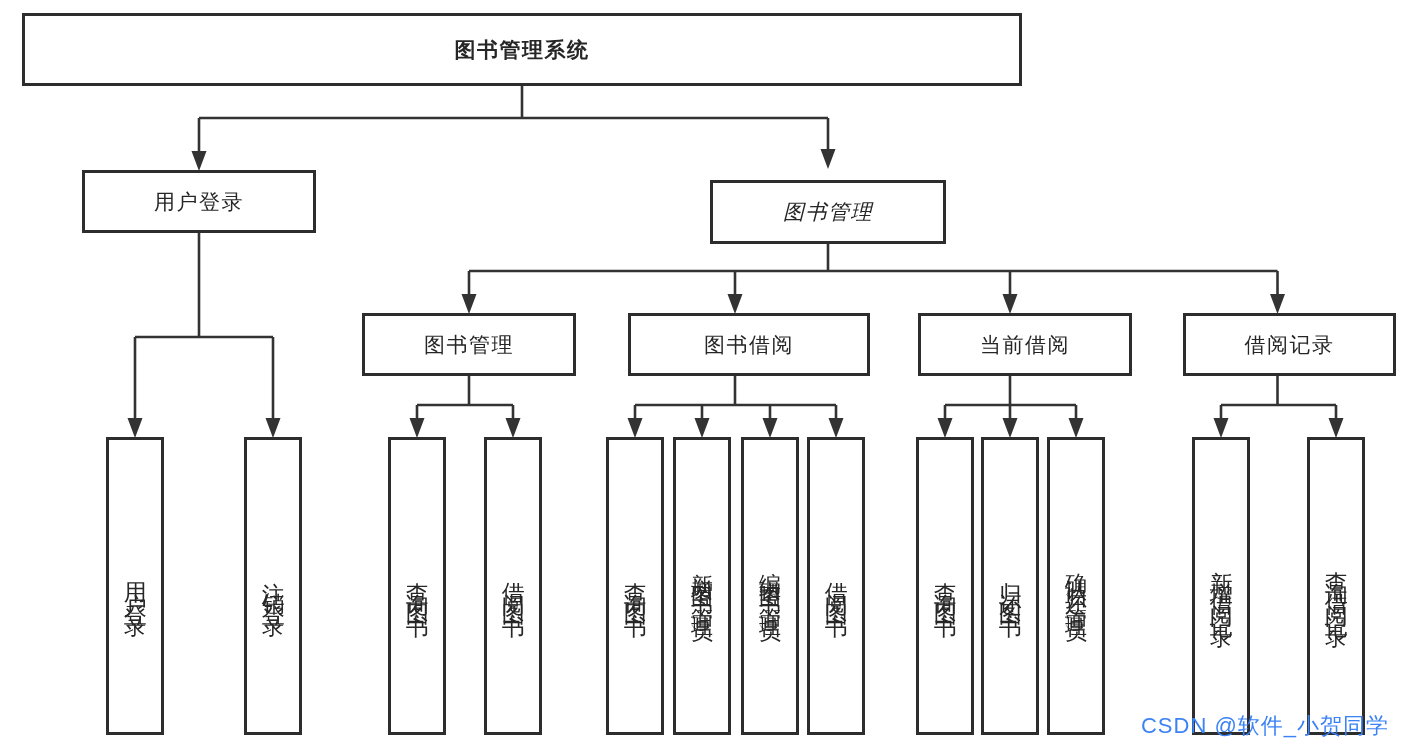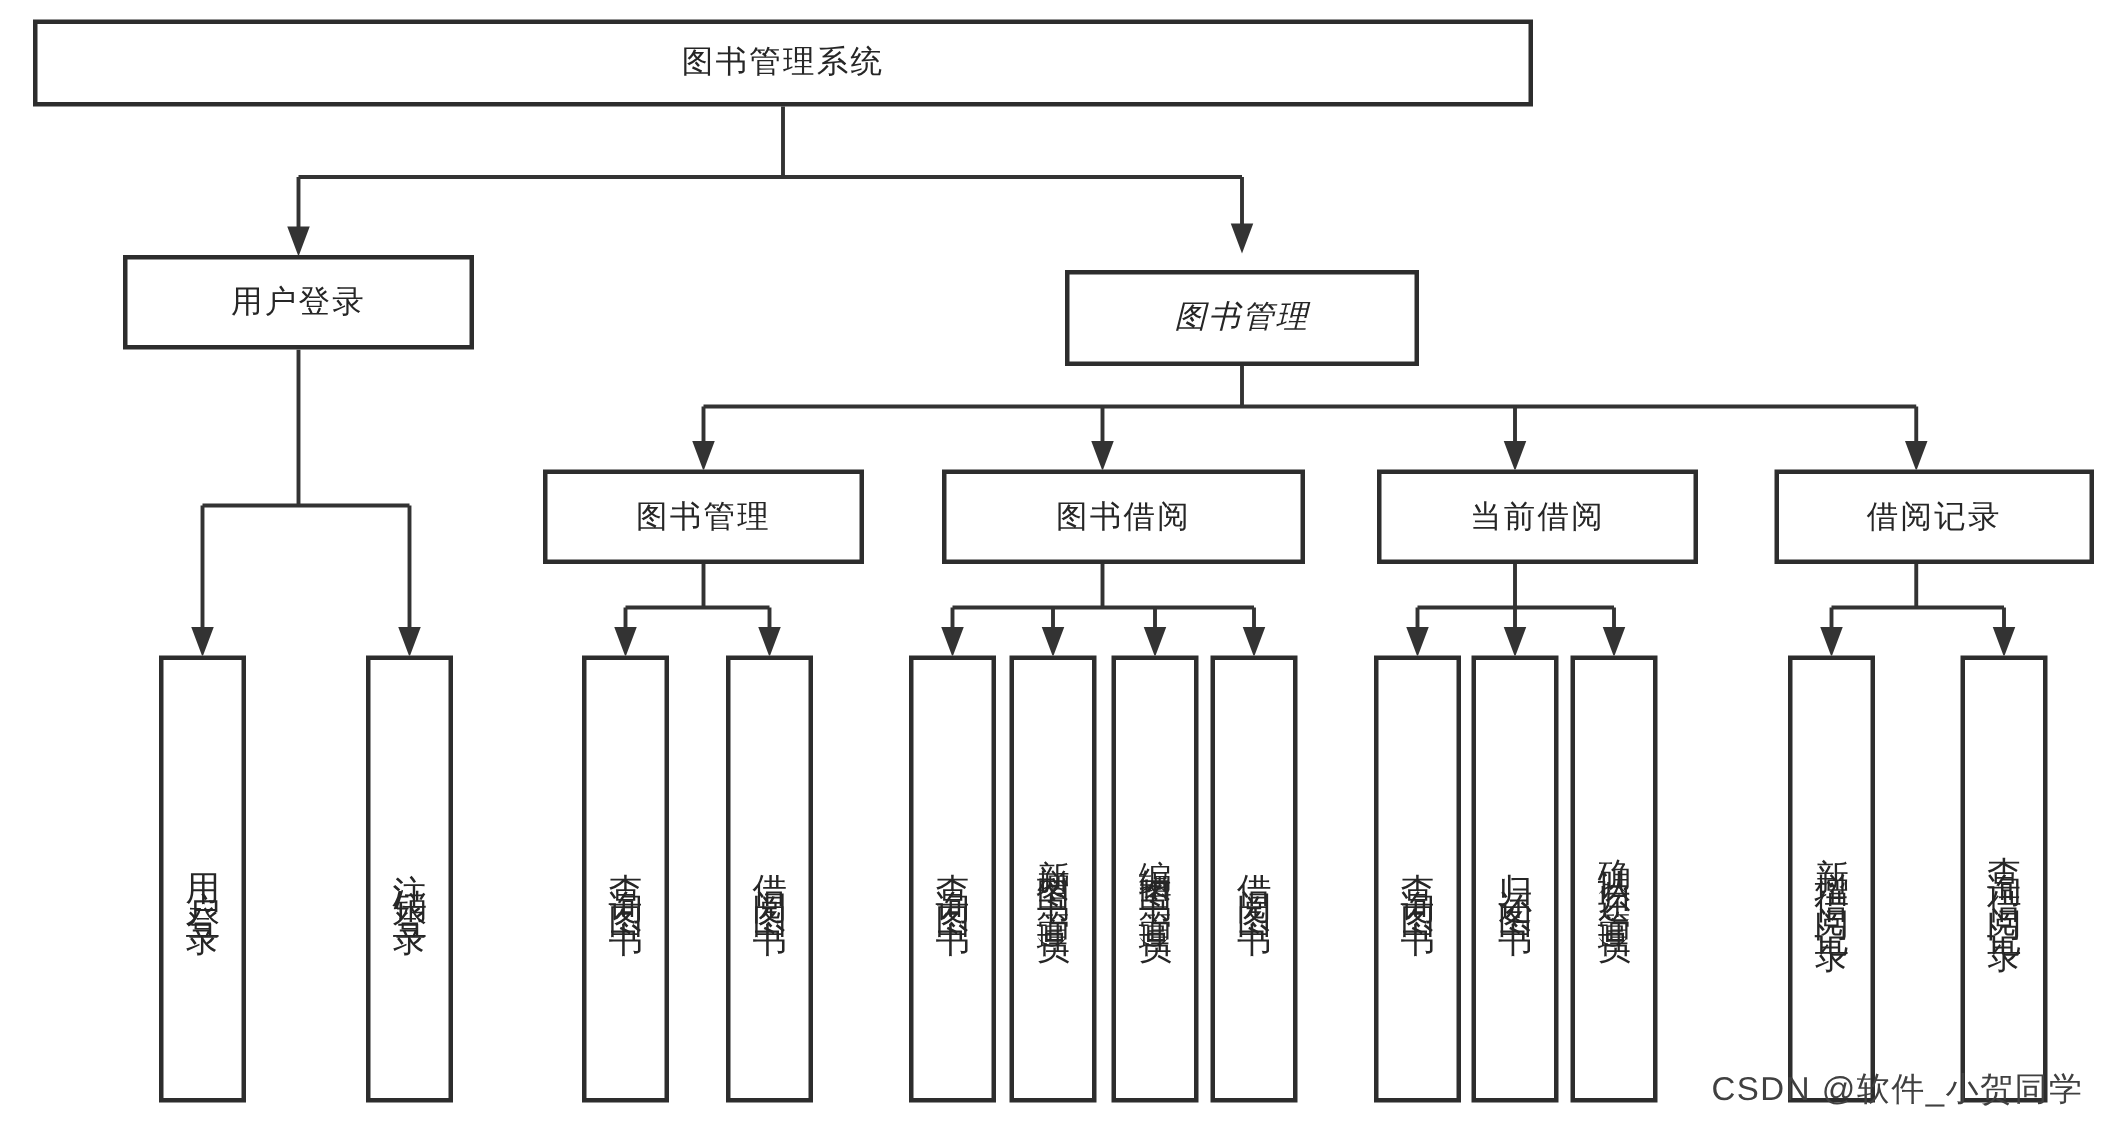--- a/index.html
+++ b/index.html
@@ -93,35 +93,35 @@
       <line x1="1076" y1="405" x2="1076" y2="421" stroke="#333333" stroke-width="2.6"></line>
       <polygon points="1068.5,418 1083.5,418 1076,438" fill="#333333"></polygon>
       <line x1="1277.5" y1="376" x2="1277.5" y2="405" stroke="#333333" stroke-width="2.6"></line>
       <line x1="1221" y1="405" x2="1336" y2="405" stroke="#333333" stroke-width="2.6"></line>
       <line x1="1221" y1="405" x2="1221" y2="421" stroke="#333333" stroke-width="2.6"></line>
       <polygon points="1213.5,418 1228.5,418 1221,438" fill="#333333"></polygon>
       <line x1="1336" y1="405" x2="1336" y2="421" stroke="#333333" stroke-width="2.6"></line>
       <polygon points="1328.5,418 1343.5,418 1336,438" fill="#333333"></polygon>
     </svg>
   <div id="nodes">
-      <div class="node h" style="left: 22px; top: 13px; width: 1000px; height: 58px;">图书管理系统</div>
+      <div class="node h" style="left: 22px; top: 13px; width: 1000px; height: 73px; font-weight: bold;">图书管理系统</div>
       <div class="node h" style="left: 82px; top: 170px; width: 234px; height: 63px;">用户登录</div>
       <div class="node h" style="left: 710px; top: 180px; width: 236px; height: 64px; font-style: italic;">图书管理</div>
       <div class="node h" style="left: 362px; top: 313px; width: 214px; height: 63px;">图书管理</div>
       <div class="node h" style="left: 628px; top: 313px; width: 242px; height: 63px;">图书借阅</div>
       <div class="node h" style="left: 918px; top: 313px; width: 214px; height: 63px;">当前借阅</div>
       <div class="node h" style="left: 1171px; top: 313px; width: 213px; height: 63px; margin-left: 12px;">借阅记录</div>
       <div class="node v" style="left: 106px; top: 437px; width: 58px; height: 298px;">用户登录</div>
       <div class="node v" style="left: 244px; top: 437px; width: 58px; height: 298px;">注销登录</div>
       <div class="node v" style="left: 388px; top: 437px; width: 58px; height: 298px;">查询图书</div>
       <div class="node v" style="left: 484px; top: 437px; width: 58px; height: 298px;">借阅图书</div>
       <div class="node v" style="left: 606px; top: 437px; width: 58px; height: 298px;">查询图书</div>
       <div class="node v tight" style="left: 673px; top: 437px; width: 58px; height: 298px;">新增图书（管理员）</div>
       <div class="node v tight" style="left: 741px; top: 437px; width: 58px; height: 298px;">编辑图书（管理员）</div>
       <div class="node v" style="left: 807px; top: 437px; width: 58px; height: 298px;">借阅图书</div>
       <div class="node v" style="left: 916px; top: 437px; width: 58px; height: 298px;">查询图书</div>
       <div class="node v" style="left: 981px; top: 437px; width: 58px; height: 298px;">归还图书</div>
       <div class="node v tight" style="left: 1047px; top: 437px; width: 58px; height: 298px;">确认归还（管理员）</div>
       <div class="node v" style="left: 1192px; top: 437px; width: 58px; height: 298px;">新增借阅记录</div>
       <div class="node v" style="left: 1307px; top: 437px; width: 58px; height: 298px;">查询借阅记录</div>
     </div>
-  <div id="watermark" style="color: #404040;">CSDN @软件_小贺同学</div>
+  <div id="watermark" style="color: #3b82f6;">CSDN @软件_小贺同学</div>
 </div>
 
 </body></html>

